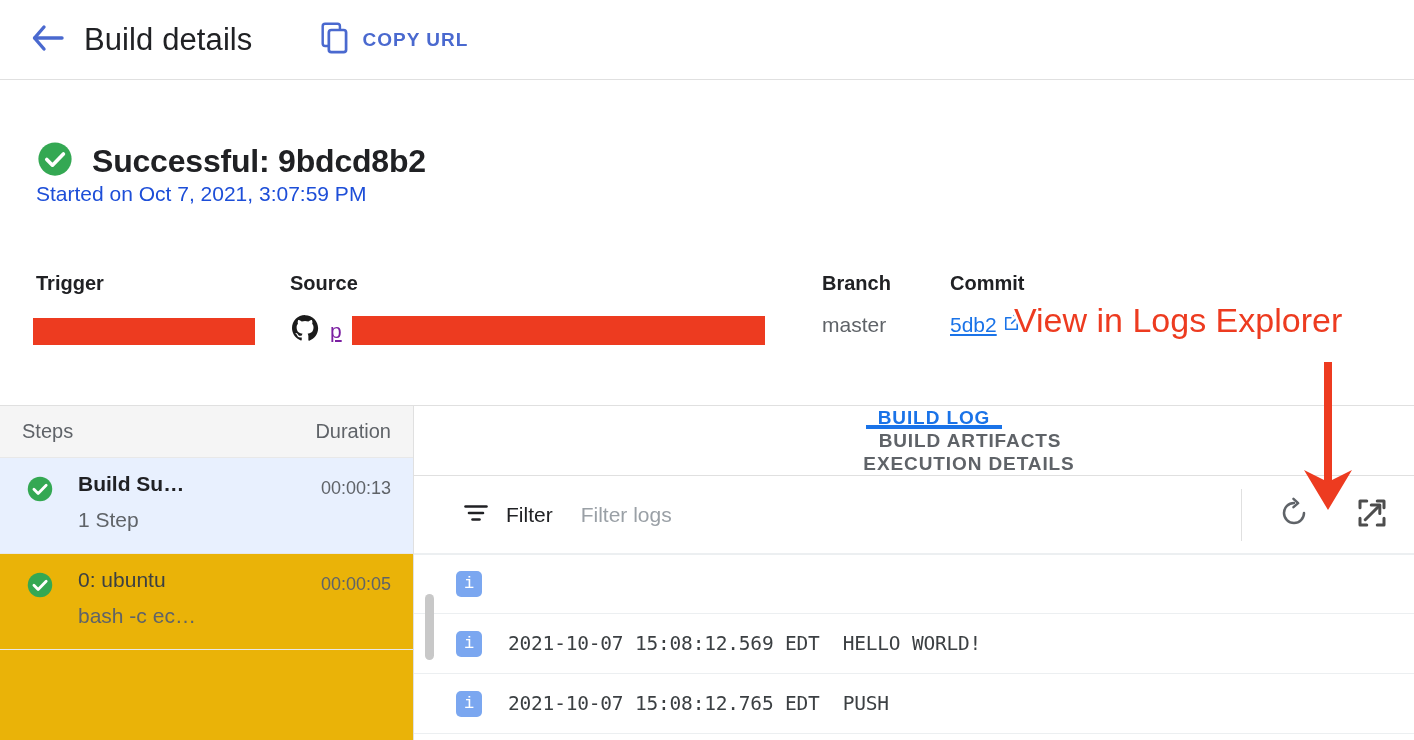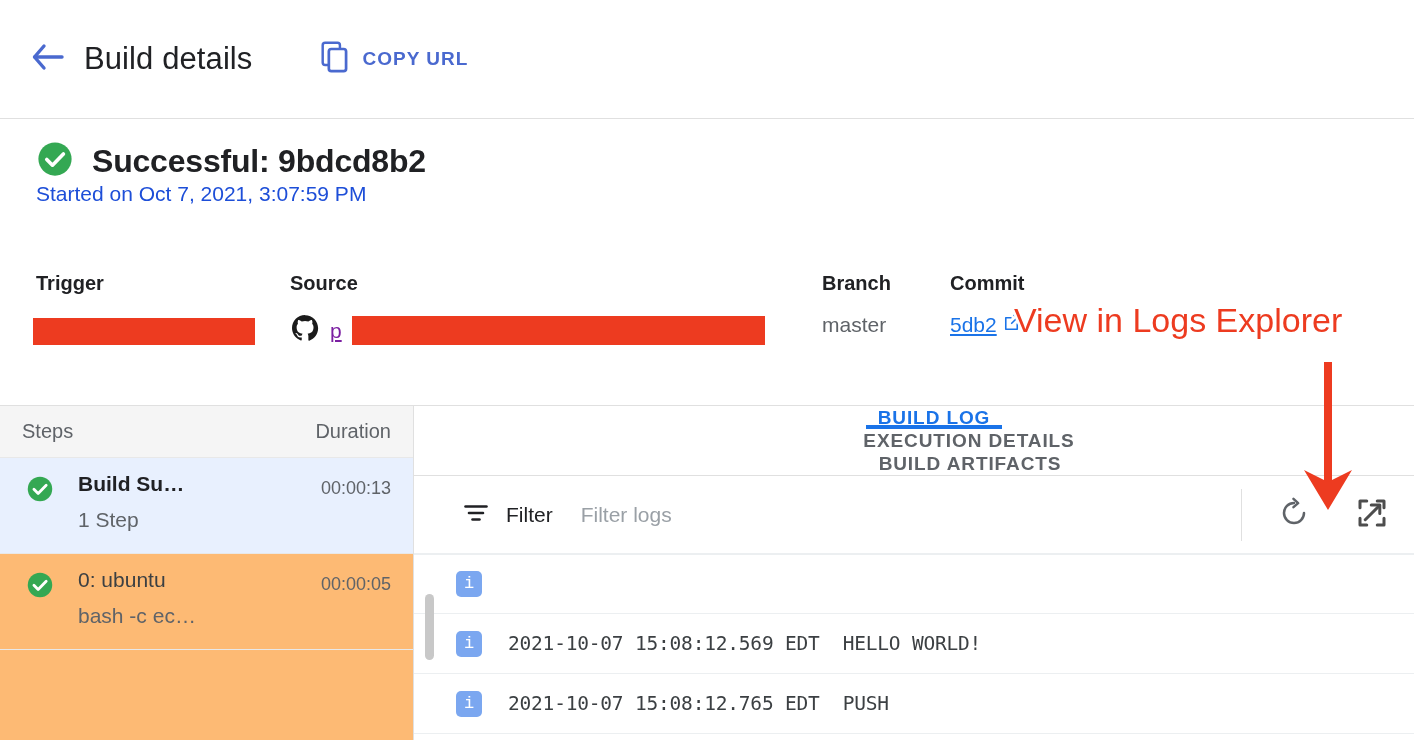--- a/index.html
+++ b/index.html
@@ -6,21 +6,21 @@
   html, body {
     width: 1414px; height: 740px;
     background: #ffffff;
     font-family: "Liberation Sans", sans-serif;
     overflow: hidden;
   }
   #app { position: relative; width: 1414px; height: 740px; background:#fff; }
 
   
   .topbar {
-    position: absolute; left: 0; top: 0; width: 1414px; height: 119px;
+    position: absolute; left: 0; top: 0; width: 1414px; height: 80px;
     background: #fff; border-bottom: 1px solid #e0e0e0;
     display: flex; align-items: center;
   }
   .back-btn {
     width: 56px; height: 56px; margin-left: 20px;
     display: flex; align-items: center; justify-content: center;
     border-radius: 50%; cursor: pointer;
   }
   .page-title {
     margin-left: 8px; font-size: 31px; color: #202124;
@@ -75,21 +75,21 @@
   .commit-link {
     color: #1a73e8; text-decoration: underline; font-size: 21px;
     display: flex; align-items: center; gap: 6px; cursor: pointer; text-align: right;
   }
   .gh-icon { flex: 0 0 auto; }
 
   
   .steps-panel {
     position: absolute; left: 0; top: 405px; width: 414px; height: 335px;
     border-top: 1px solid #e0e0e0; border-right: 1px solid #e0e0e0;
-    background: #fdba74;
+    background: #eab308;
   }
   .steps-head {
     height: 52px; background: #f5f5f5; border-bottom: 1px solid #e8e8e8;
     display: flex; align-items: center; padding: 0 22px;
     justify-content: space-between;
   }
   .steps-head span { font-size: 20px; color: #5f6368; }
   .step-row {
     display: flex; align-items: flex-start; padding: 14px 22px 14px 26px;
     border-bottom: 1px solid #e8e8e8; cursor: pointer; min-height: 96px;
@@ -303,22 +303,22 @@
         <div class="step-sub">bash -c ec…</div>
       </span>
       <span class="step-dur">00:00:05</span>
     </div>
   </div>
 
   <div class="right-panel">
 
     <div class="tabs">
       <div class="tab active" id="tab-buildlog">BUILD LOG</div>
+      <div class="tab" id="tab-artifacts">BUILD ARTIFACTS</div>
       <div class="tab" id="tab-execution">EXECUTION DETAILS</div>
-      <div class="tab" id="tab-artifacts">BUILD ARTIFACTS</div>
     </div>
 
     <div class="filterbar">
       <span>
         <svg width="28" height="28" viewBox="0 0 24 24">
           <line x1="3" y1="6.5" x2="21" y2="6.5" stroke="#202124" stroke-width="2.2" stroke-linecap="round"></line>
           <line x1="6" y1="12" x2="18" y2="12" stroke="#202124" stroke-width="2.2" stroke-linecap="round"></line>
           <line x1="9" y1="17.5" x2="15" y2="17.5" stroke="#202124" stroke-width="2.2" stroke-linecap="round"></line>
         </svg>
       </span>

